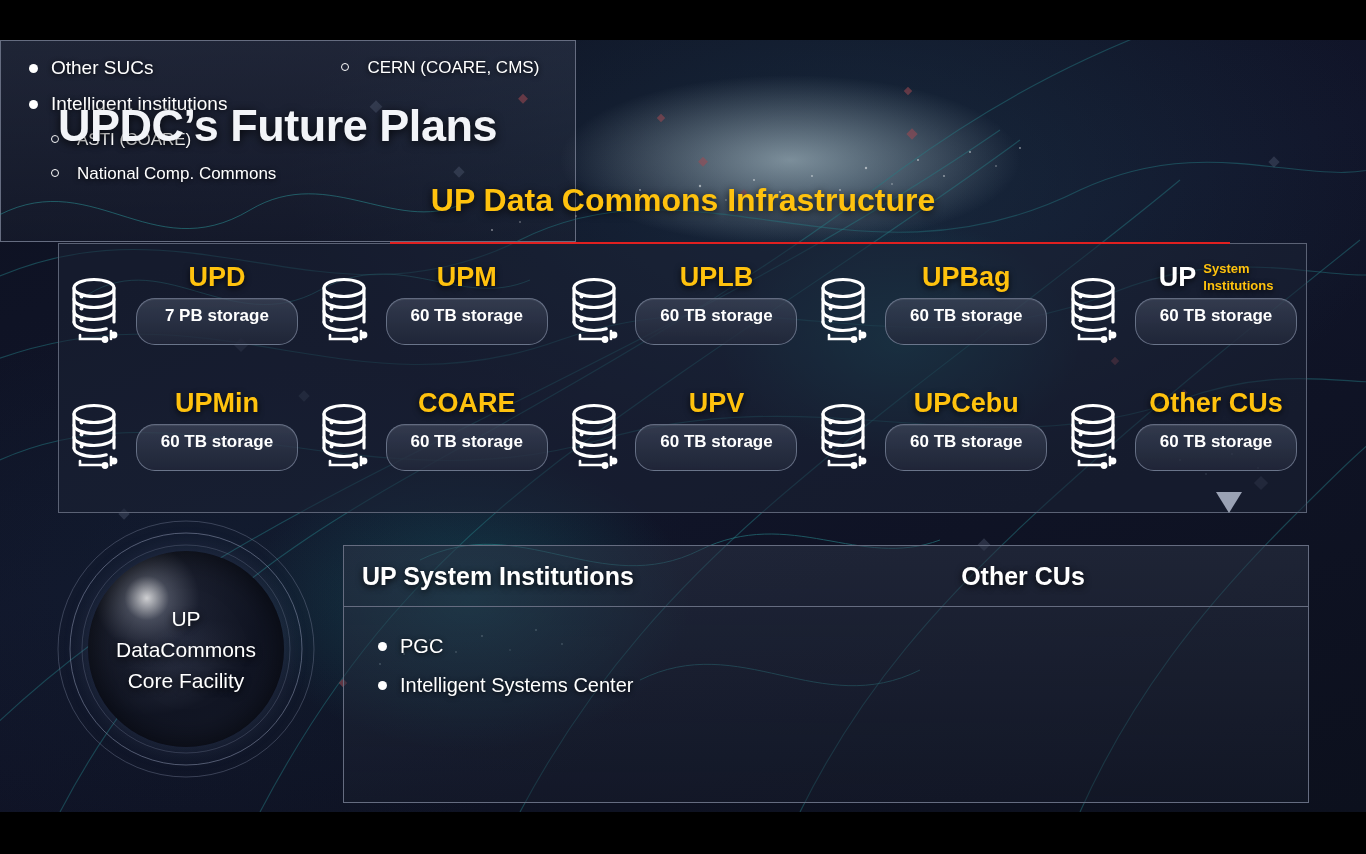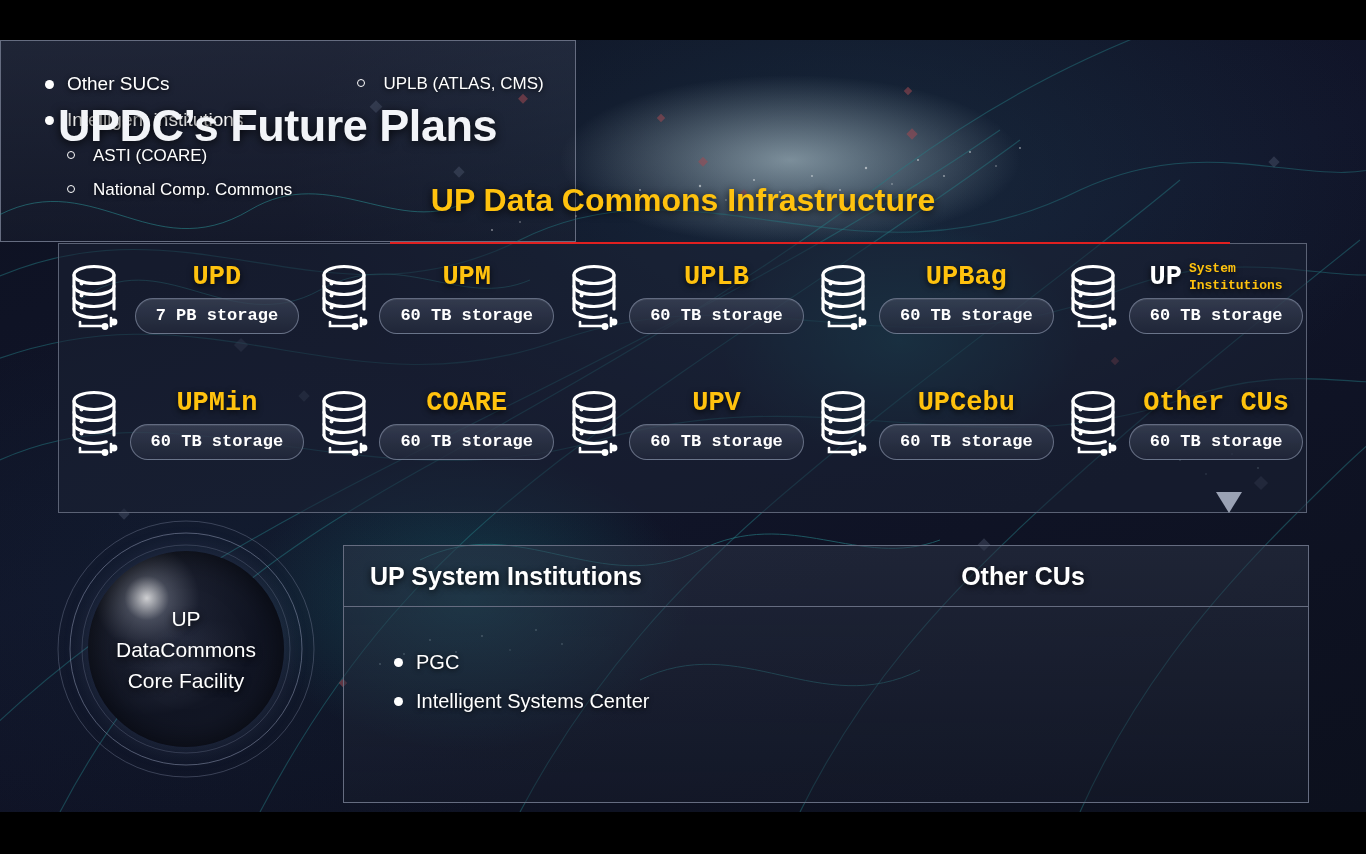--- a/index.html
+++ b/index.html
@@ -69,22 +69,21 @@
   .node-row {
     position: absolute; left: 0; width: 1249px;
     display: flex;
   }
   #node-row-0 { top: 14px; }
   #node-row-1 { top: 140px; }
   .node {
     width: 250px;
     position: relative;
     display: flex;
-    align-items: center;
-    font-family: Liberation Mono, monospace;
+    align-items: flex-end;
   }
   .db-icon { width: 58px; height: 72px; margin-left: 8px; flex: 0 0 auto; }
   .node-body {
     flex: 1 1 auto;
     display: flex; flex-direction: column;
     align-items: center;
     padding-top: 2px;
   }
   .node-label {
     font-size: 27px; font-weight: bold; color: #ffc20e;
@@ -97,21 +96,21 @@
     display: flex; flex-direction: row; align-items: center; gap: 7px;
   }
   .node-label .lbl-main { font-size: 27px; color: #ffffff; font-weight: bold; }
   .node-label .lbl-sub {
     font-size: 13px; line-height: 17px; color: #ffc20e;
     font-weight: bold; text-align: left;
   }
   .storage-pill {
     margin-top: 4px;
     min-width: 162px;
-    padding: 7px 20px 8px 20px;
+    padding: 7px 20px 18px 20px;
     border-radius: 19px;
     background: linear-gradient(180deg, rgba(62,70,90,0.72) 0%, rgba(34,40,58,0.80) 100%);
     border: 1px solid rgba(155,165,190,0.55);
     color: #ffffff; font-size: 17px; font-weight: bold;
     text-align: center; white-space: nowrap;
     box-sizing: border-box;
     box-shadow: inset 0 1px 0 rgba(255,255,255,0.08);
   }
   #grid-arrow {
     position: absolute; left: 1216px; top: 452px;
@@ -157,21 +156,21 @@
   #panel-upsi { left: 343px; top: 505px; width: 966px; height: 258px; }
   #panel-upsi .panel-head {
     height: 60px; display: flex; align-items: center;
     padding-left: 18px;
     border-bottom: 1px solid #656c80;
   }
   .panel-title {
     font-size: 25px; font-weight: bold; color: #ffffff;
     text-shadow: 0 2px 7px rgba(0,0,0,0.85);
   }
-  #upsi-title-wrap { width: 392px; margin-left: 8px; }
+  #upsi-title-wrap { width: 392px; }
   #othercus-title-wrap {
     position: absolute; left: 392px; top: 0; width: 574px;
     height: 60px; display: flex; align-items: center; justify-content: center;
   }
   #upsi-body {
     position: absolute; left: 0; top: 61px;
     width: 392px; height: 196px;
     box-sizing: border-box;
     padding: 28px 0 12px 28px;
   }
@@ -180,21 +179,21 @@
     border: 1px solid #656c80;
     background: linear-gradient(180deg, rgba(52,60,80,0.46) 0%, rgba(28,34,50,0.40) 100%);
     z-index: 14;
   }
   #othercus-cols {
     display: flex; padding: 16px 0 0 0;
   }
   #othercus-col-left { width: 300px; padding-left: 22px; }
   #othercus-col-right { width: 274px; padding-left: 4px; }
 
-  ul.bullets { list-style: none; margin: 16px; padding: 0; }
+  ul.bullets { list-style: none; margin: 0; padding: 0; }
   ul.bullets li {
     position: relative;
     color: #ffffff;
     font-size: 19px;
     line-height: 22px;
     padding-left: 28px;
     margin-bottom: 14px;
     text-shadow: 0 1px 5px rgba(0,0,0,0.85);
     white-space: nowrap;
   }
@@ -650,20 +649,20 @@
         <div id="othercus-col-left">
           <ul class="bullets">
             <li class="lvl1">Other SUCs</li>
             <li class="lvl1">Intelligent institutions</li>
             <li class="lvl2">ASTI (COARE)</li>
             <li class="lvl2">National Comp. Commons</li>
           </ul>
         </div>
         <div id="othercus-col-right">
           <ul class="bullets">
-            <li class="lvl2">UPLB (ATLAS, CMS)</li>
+            <li class="lvl2">CERN (COARE, CMS)</li>
           </ul>
         </div>
       </div>
     </div>
 
   </div>
 </div>
 
 </body></html>

